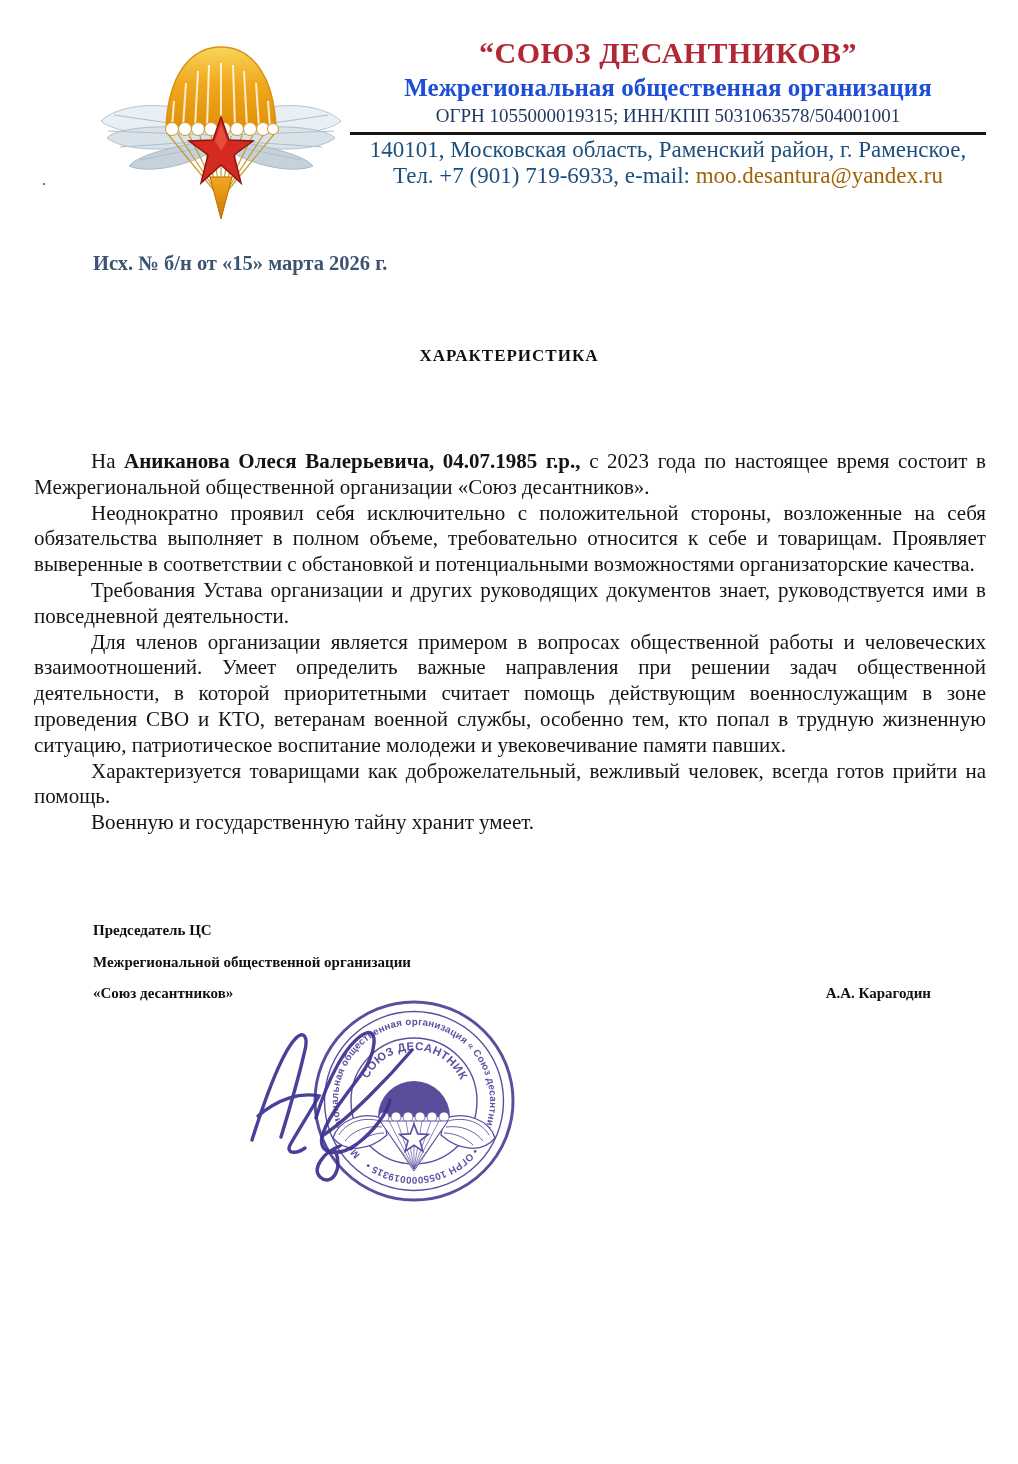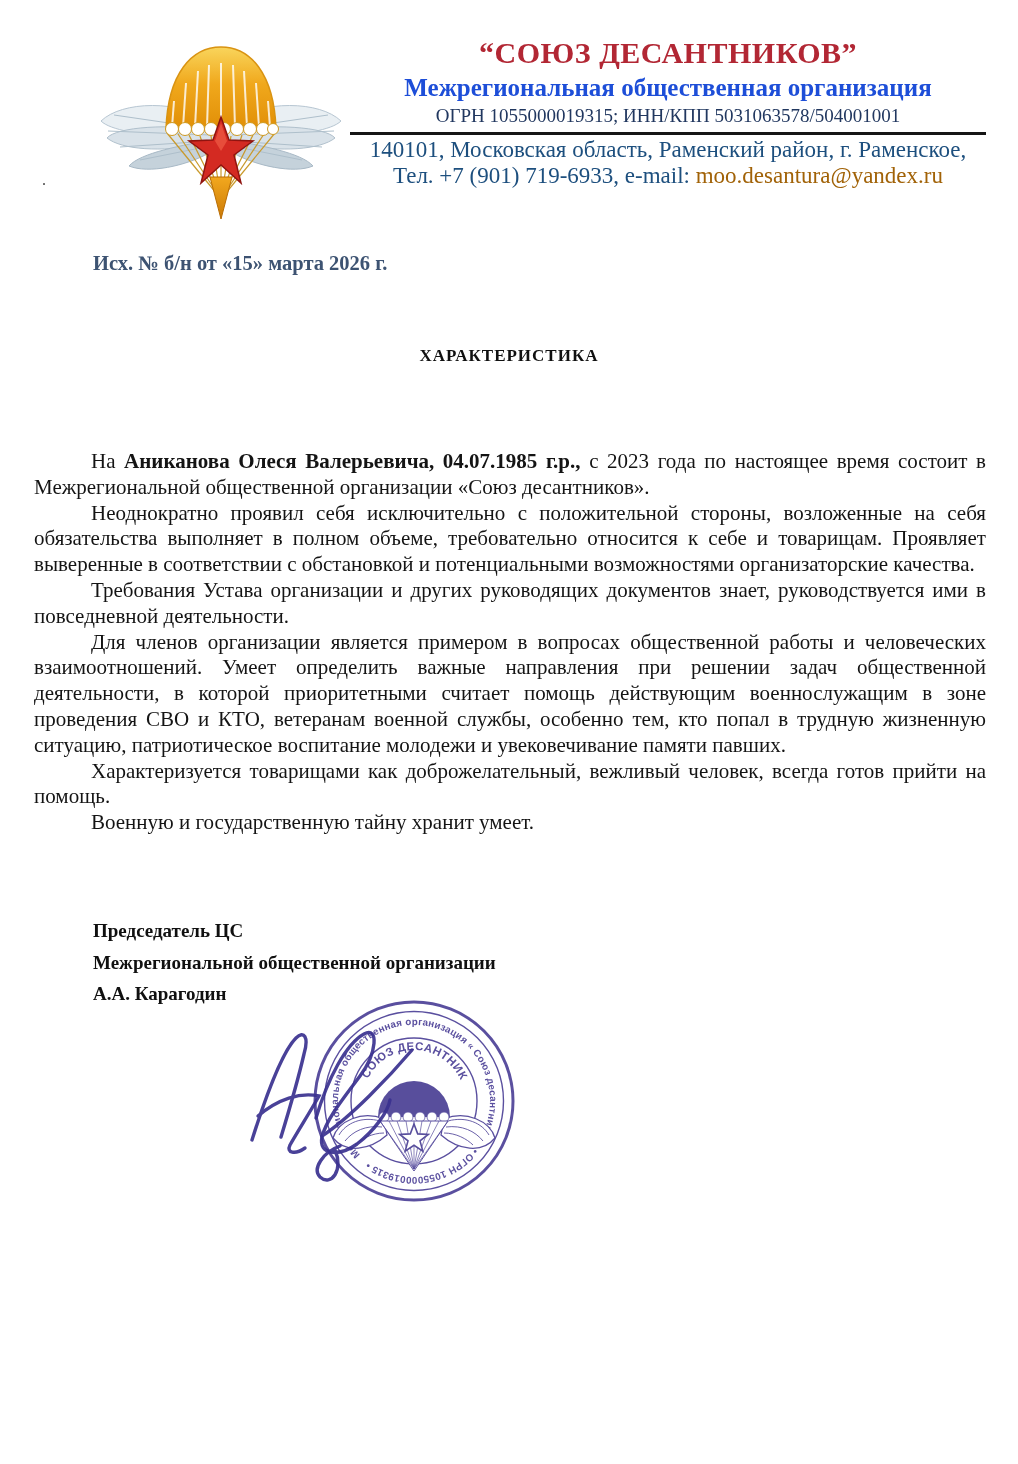--- a/index.html
+++ b/index.html
@@ -19,21 +19,21 @@
   
   .ref-line{position:absolute;left:93px;top:252px;font-size:20.5px;color:#3d5372;font-weight:bold;}
   .doc-title{position:absolute;left:0;top:346px;width:1018px;text-align:center;
     font-size:17px;font-weight:bold;color:#101010;letter-spacing:1px;}
   
   .body-text{position:absolute;left:34px;top:424px;width:952px;
     font-size:21px;line-height:25.8px;text-align:justify;color:#141414;margin-top:25px;}
   .body-text p{margin:0;text-indent:57px;}
   
   .sig-block{position:absolute;left:93px;top:915px;width:838px;
-    font-size:19px;font-weight:bold;color:#101010;line-height:31.5px;}
+    font-size:15px;font-weight:bold;color:#101010;line-height:31.5px;}
   .sig-row{display:flex;justify-content:space-between;align-items:baseline;}
   
   .stamp-wrap{position:absolute;left:238px;top:1000px;width:330px;height:235px;}
   .stamp-wrap svg{overflow:visible;}
 </style>
 </head>
 <body>
 
 <div class="page">
 
@@ -126,20 +126,21 @@
     <p>Требования Устава организации и других руководящих документов знает, руководствуется ими в повседневной деятельности.</p>
     <p>Для членов организации является примером в вопросах общественной работы и человеческих взаимоотношений. Умеет определить важные направления при решении задач общественной деятельности, в которой приоритетными считает помощь действующим военнослужащим в зоне проведения СВО и КТО, ветеранам военной службы, особенно тем, кто попал в трудную жизненную ситуацию, патриотическое воспитание молодежи и увековечивание памяти павших.</p>
     <p>Характеризуется товарищами как доброжелательный, вежливый человек, всегда готов прийти на помощь.</p>
     <p>Военную и государственную тайну хранит умеет.</p>
   </div>
 
   <div class="sig-block">
     <div>Председатель ЦС</div>
     <div>Межрегиональной общественной организации</div>
     <div class="sig-row">
+      <span>«Союз десантников»</span>
       <span>А.А. Карагодин</span>
     </div>
   </div>
 
   <div class="stamp-wrap">
     <svg width="330" height="235" viewBox="0 0 330 235">
 
       <g transform="translate(176,101)" fill="none" stroke="#493d95" opacity=".9">
         <circle r="99" stroke-width="3"></circle>
         <circle r="89.5" stroke-width="1.4"></circle>

